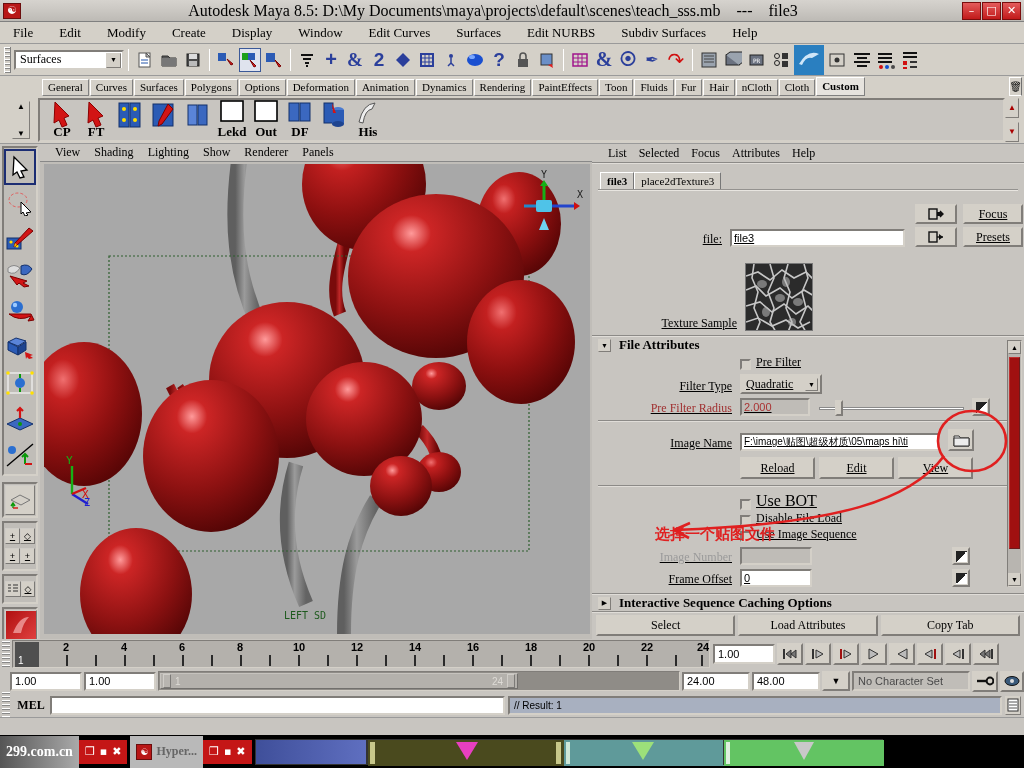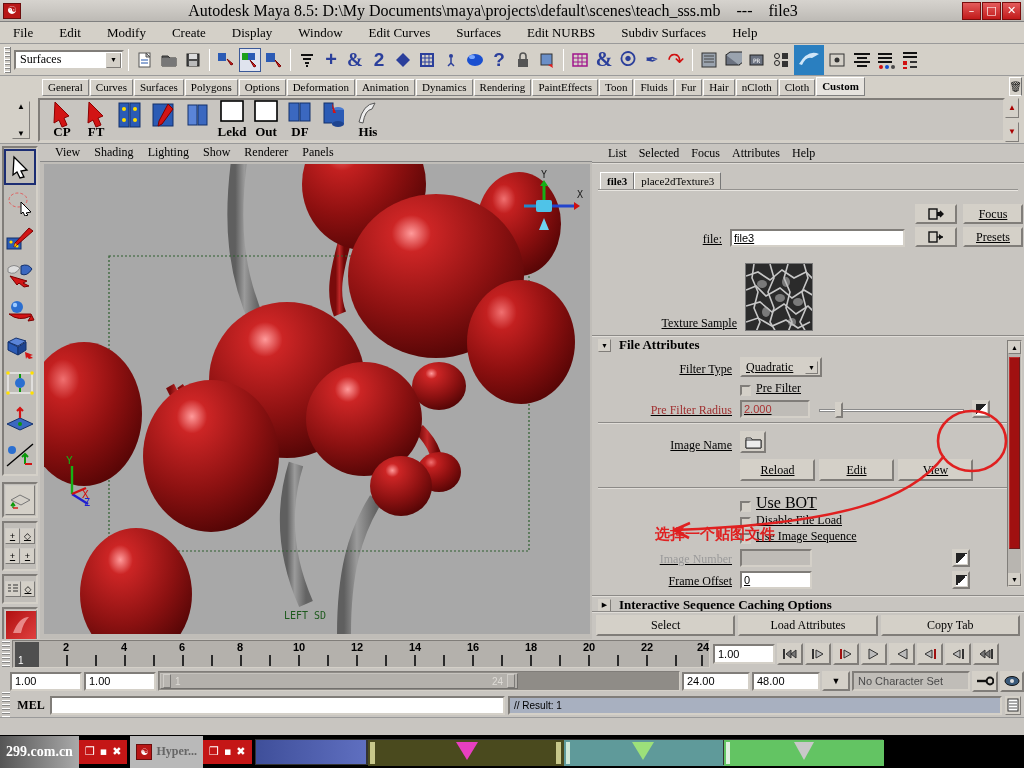--- a/index.html
+++ b/index.html
@@ -855,50 +855,51 @@
             </g>
           </svg>
         </div>
       </div>
 
       <div class="sect-hdr">
         <div class="tri">▼</div>
         <div class="t">File Attributes</div>
       </div>
 
+      <div class="row" style="margin:2px 0;">
+        <div style="width:148px;"></div>
+        <div class="cb"></div>
+        <div style="font-family:'Liberation Serif',serif;font-size:12px;">Pre Filter</div>
+      </div>
+
       <div class="row">
         <div class="lbl-r" style="width:140px;">Filter Type</div>
         <div style="margin-left:8px;width:82px;height:20px;background:#d4d0c8;border:2px outset #d4d0c8;display:flex;align-items:center;position:relative;">
           <span style="font-family:'Liberation Serif',serif;font-size:12px;padding-left:4px;">Quadratic</span>
           <span style="position:absolute;right:2px;width:13px;height:13px;background:#d4d0c8;border:1px outset #d4d0c8;font-size:7px;display:flex;align-items:center;justify-content:center;">▼</span>
         </div>
-      </div>
-
-      <div class="row" style="margin:2px 0;">
-        <div style="width:148px;"></div>
-        <div class="cb"></div>
-        <div style="font-family:'Liberation Serif',serif;font-size:12px;">Pre Filter</div>
       </div>
 
       <div class="row">
         <div class="lbl-r" style="width:140px;color:#a03030;">Pre Filter Radius</div>
         <div class="fld gray" style="width:70px;margin-left:8px;">2.000</div>
         <div style="position:relative;width:145px;height:16px;margin-left:9px;">
           <div style="position:absolute;top:7px;left:0;width:145px;height:3px;background:#fff;border:1px solid #8a8a8a;"></div>
           <div style="position:absolute;left:16px;top:0;width:8px;height:16px;background:#d4d0c8;border:2px outset #d4d0c8;"></div>
         </div>
         <div class="chk-sq" style="margin-left:8px;">
             <div class="g"></div>
           </div>
       </div>
 
       <div style="border-top:2px groove #e0ddd8;margin:4px 6px 0 6px;"></div>
 
       <div class="row" style="margin-top:7px;">
         <div class="lbl-r" style="width:140px;">Image Name</div>
+        <div class="fld" style="width:200px;margin-left:8px;font-size:10px;">F:\image\贴图\超级材质\05\maps hi\ti</div>
         <div class="btn" style="width:26px;height:22px;margin-left:8px;">
           <svg width="17" height="14">
               <path d="M1 3 h5 l1.6 2 h8.4 v8 H1 Z" fill="#fff" stroke="#333"></path>
               <path d="M1 5 h15 v8 H1 Z" fill="#ececec" stroke="#333"></path>
             </svg>
         </div>
       </div>
 
       <div class="row" style="margin-top:6px;">
         <div style="width:148px;"></div>

